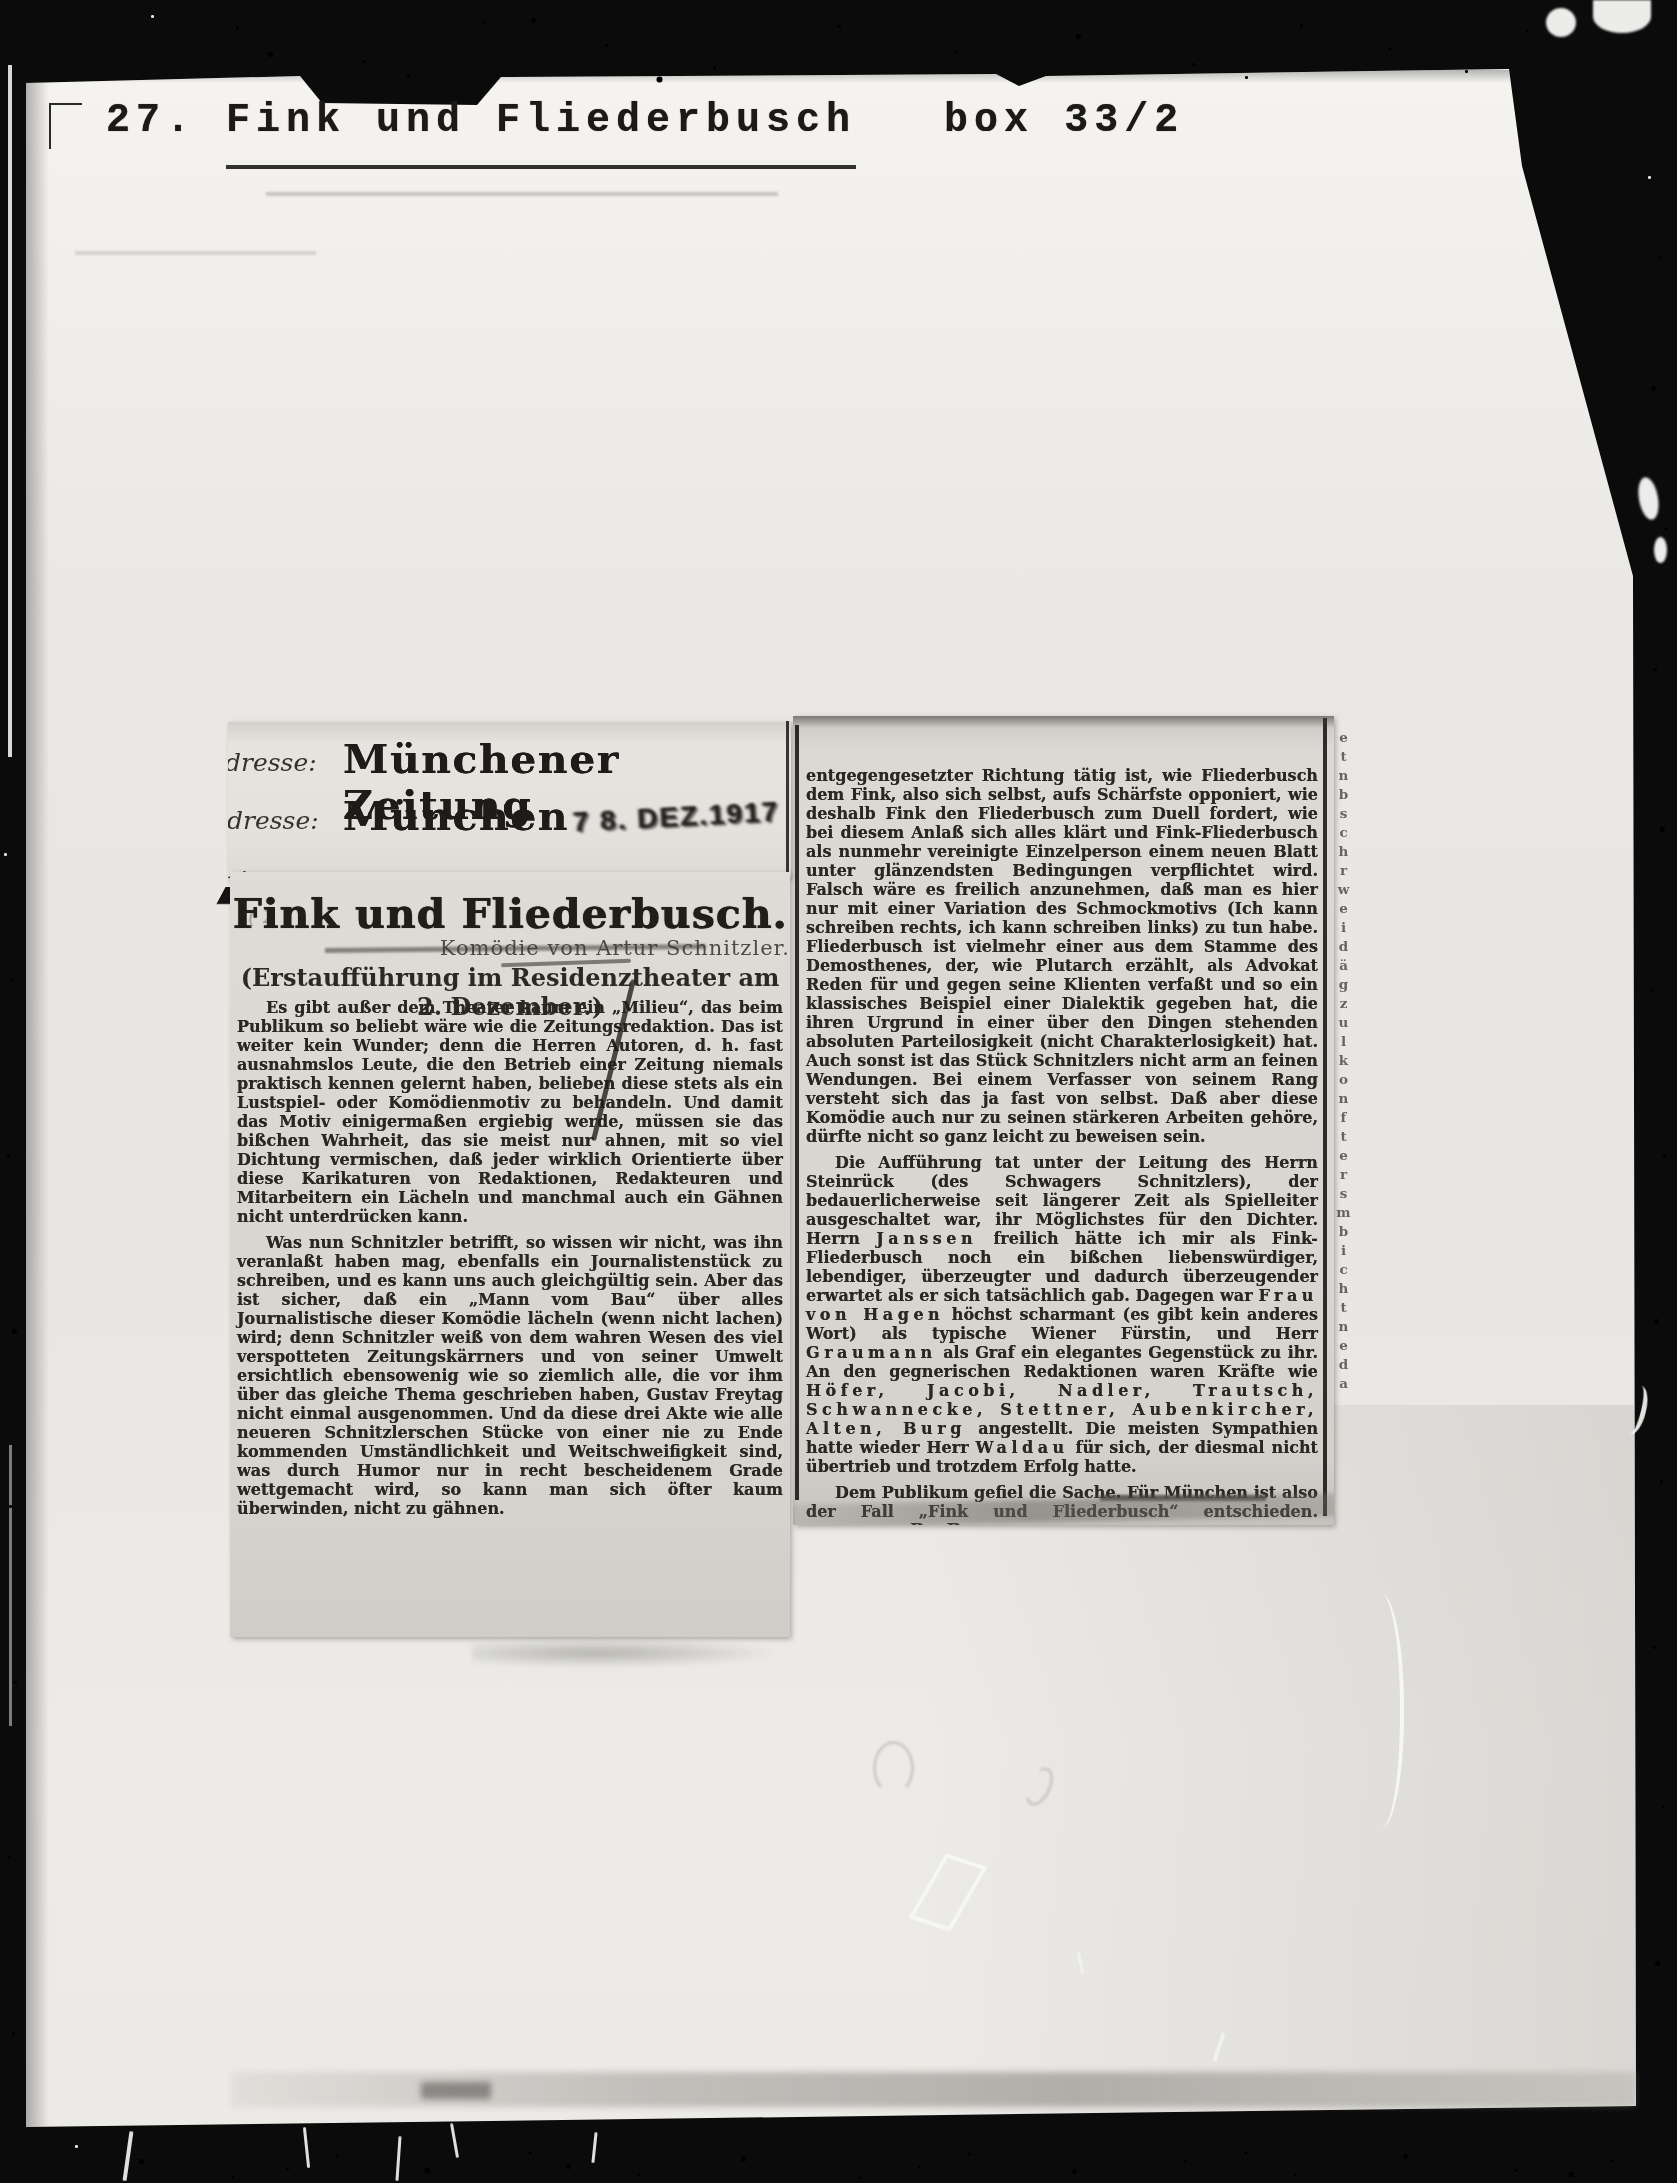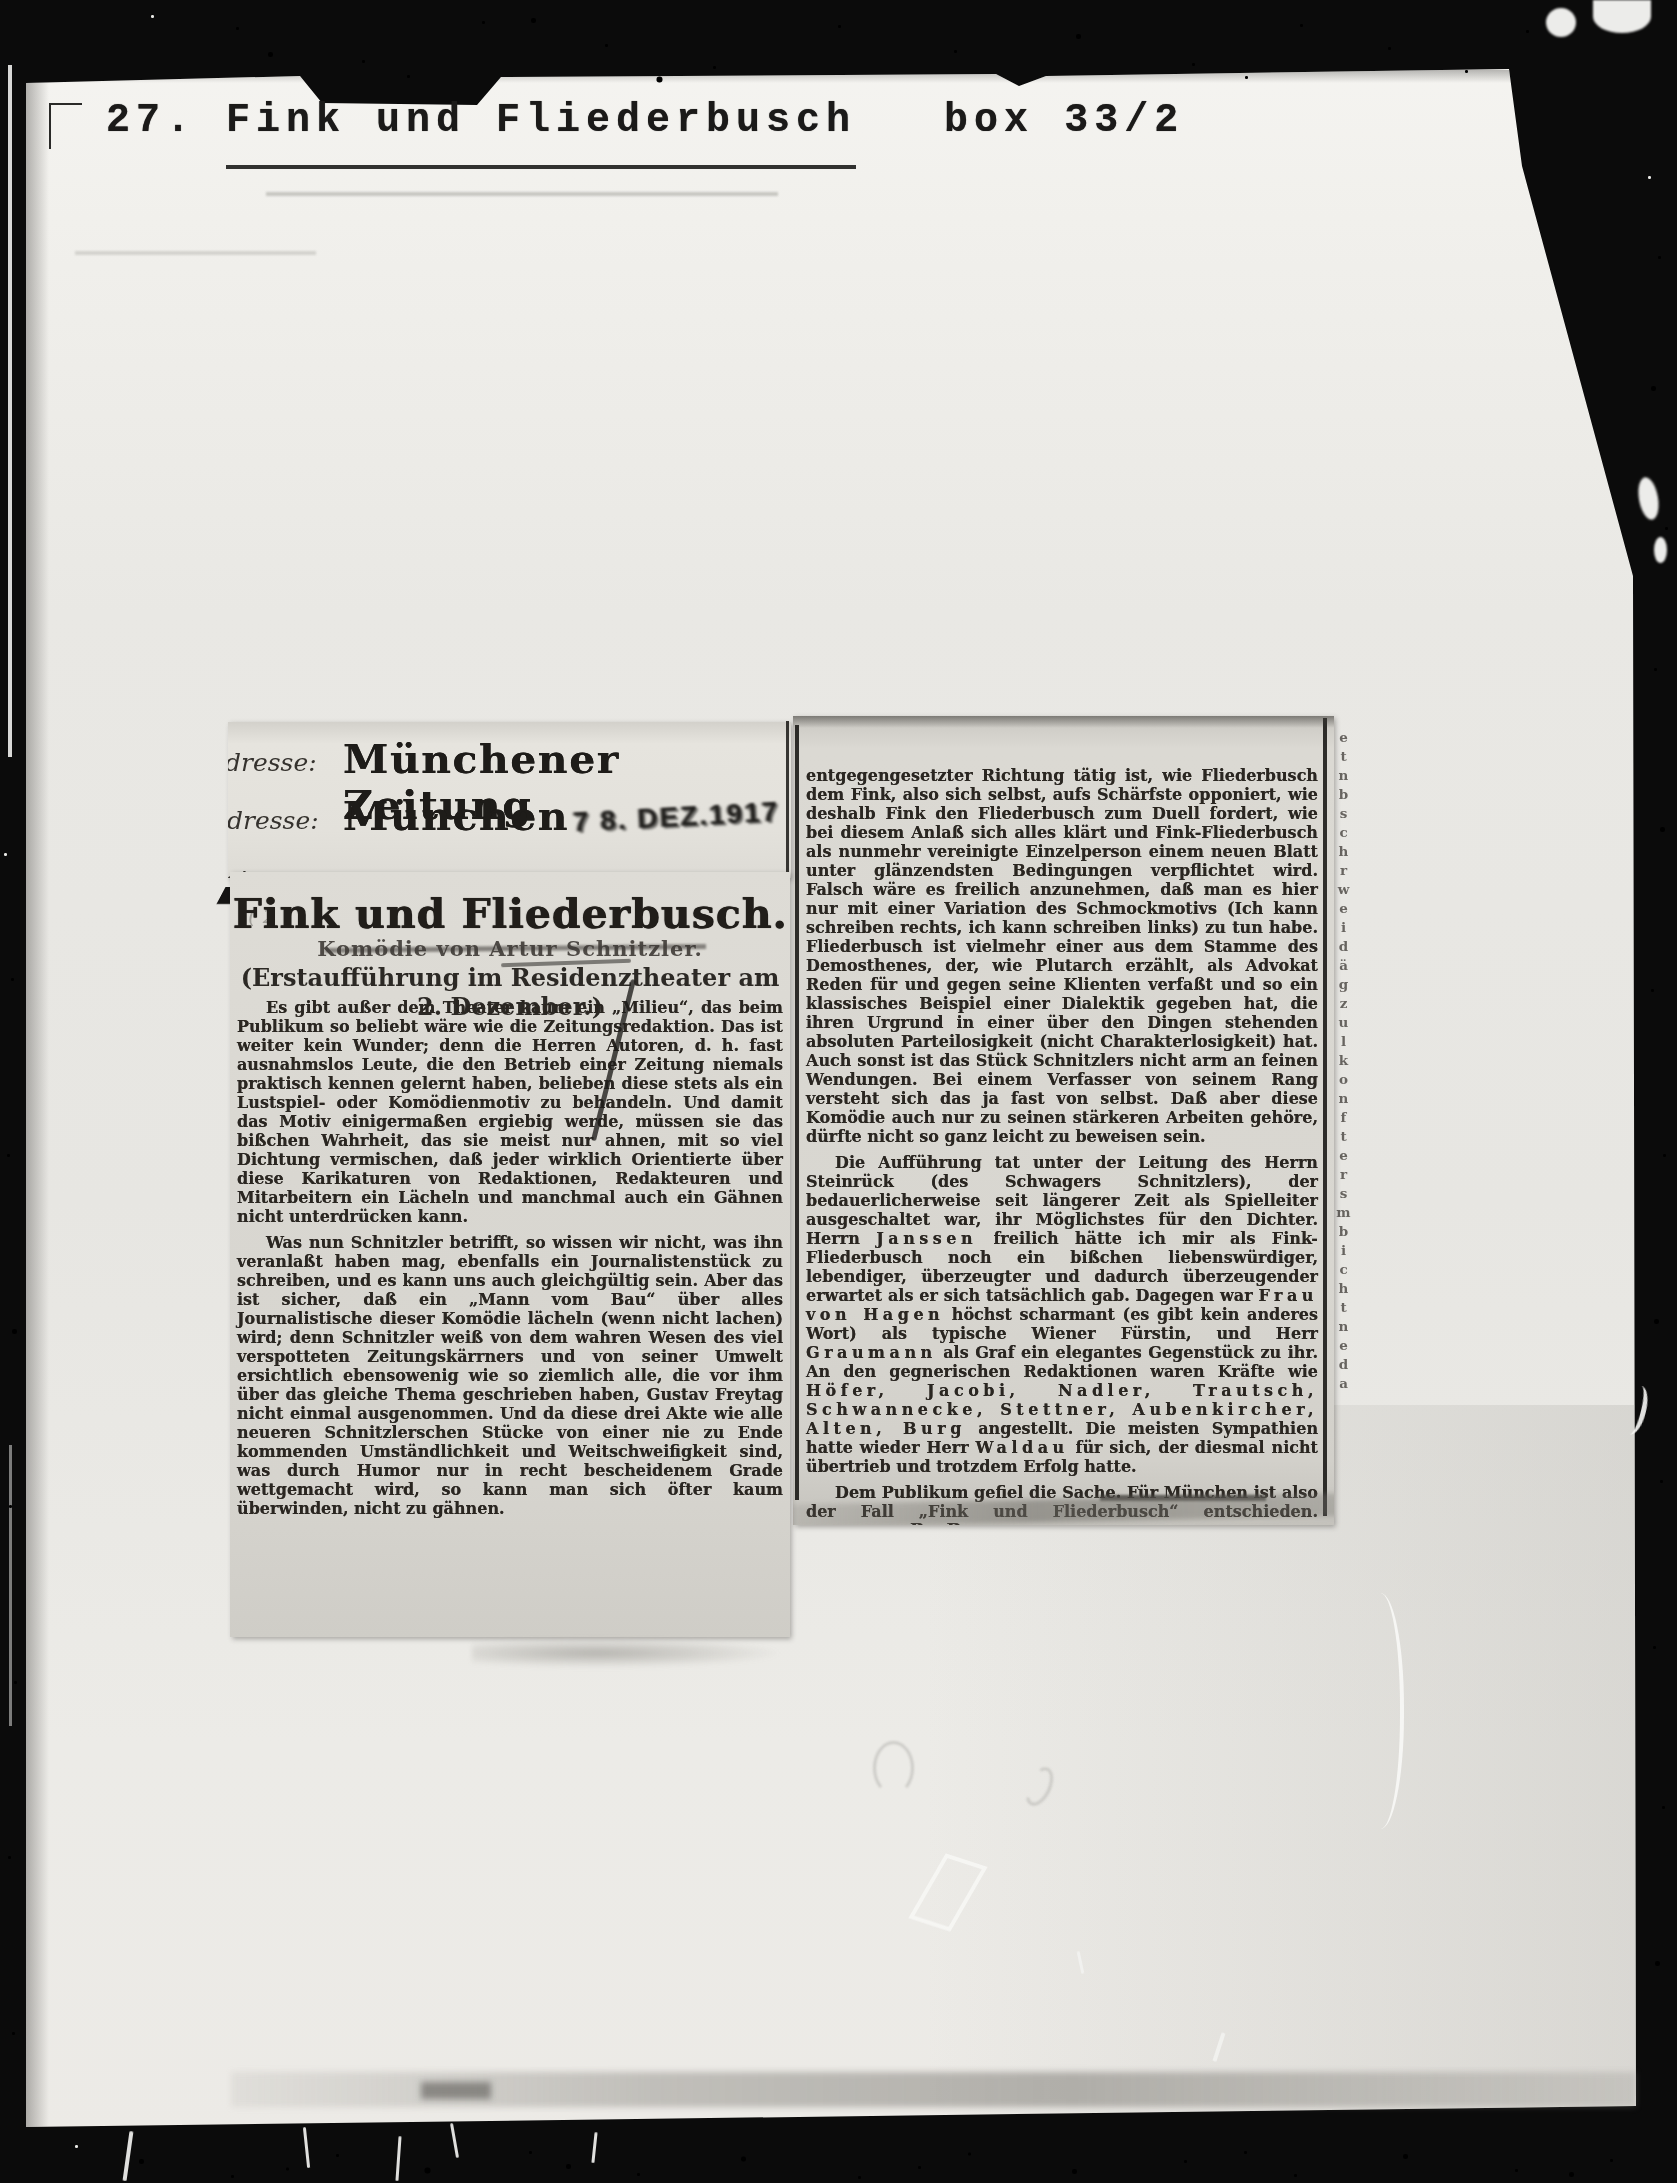--- a/index.html
+++ b/index.html
@@ -59,21 +59,21 @@
     text-shadow:2px 1.5px 1px rgba(24,23,21,.55),-1.5px -0.5px 1px rgba(24,23,21,.4);}
   #thick-rule{position:absolute;left:232px;top:877px;width:557px;height:9px;background:#161513;
     filter:blur(0.4px);transform:rotate(-.15deg);}
   #rule-notch{position:absolute;left:221px;top:887px;width:26px;height:17px;background:#151413;
     transform:skewX(-28deg);filter:blur(0.5px);}
   .seam{position:absolute;background:rgba(25,23,21,.85);filter:blur(0.4px);}
   
   #art-title{position:absolute;left:0;top:18px;width:100%;text-align:center;font-weight:700;
     font-size:41px;letter-spacing:1px;color:#211e1a;text-shadow:0.8px 0 0 #211e1a,0 0 1px rgba(33,30,26,.6);
     filter:blur(0.3px);}
-  #art-subtitle{position:absolute;left:0;top:64px;width:100%;text-align:center;font-weight:700;
+  #art-subtitle{position:absolute;left:0;top:64px;width:100%;text-align:right;font-weight:400;
     font-size:21px;color:rgba(46,42,38,.82);filter:blur(0.6px);letter-spacing:1px;}
   #subtitle-smear{position:absolute;left:95px;top:74px;width:381px;height:5px;
     background:rgba(60,57,52,.55);filter:blur(1.3px);transform:rotate(-.6deg);}
   #art-note{position:absolute;left:0;top:91px;width:100%;text-align:center;font-weight:700;
     font-size:24px;color:#2c2925;filter:blur(0.3px);}
   .frak-col{position:absolute;text-align:justify;font-weight:700;color:#2a2621;
     filter:blur(0.2px);text-shadow:0 0 0.5px rgba(42,38,33,.75);}
   #left-col{left:7px;top:126px;width:546px;font-size:16px;line-height:19px;}
   #right-col{left:13px;top:50px;width:512px;font-size:16px;line-height:19px;}
   .frak-p{margin:0 0 7px 0;text-indent:29px;}

